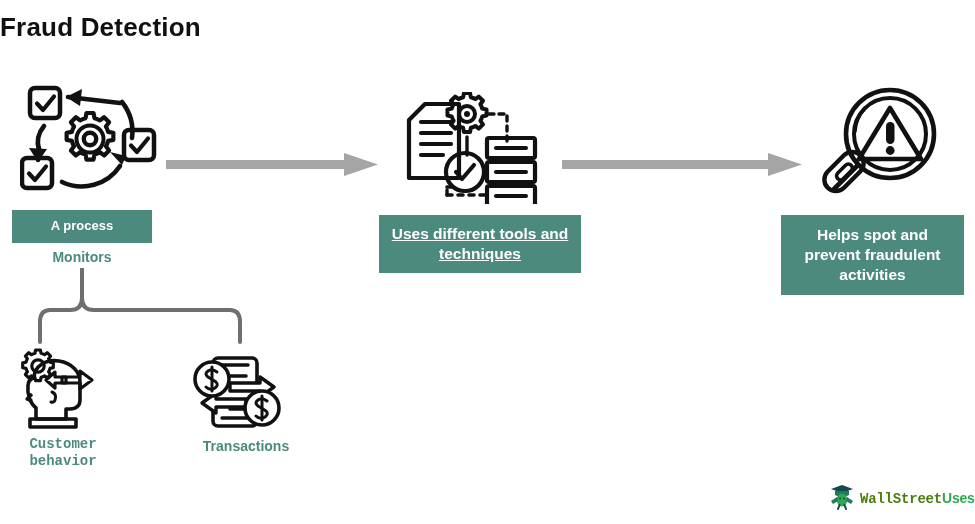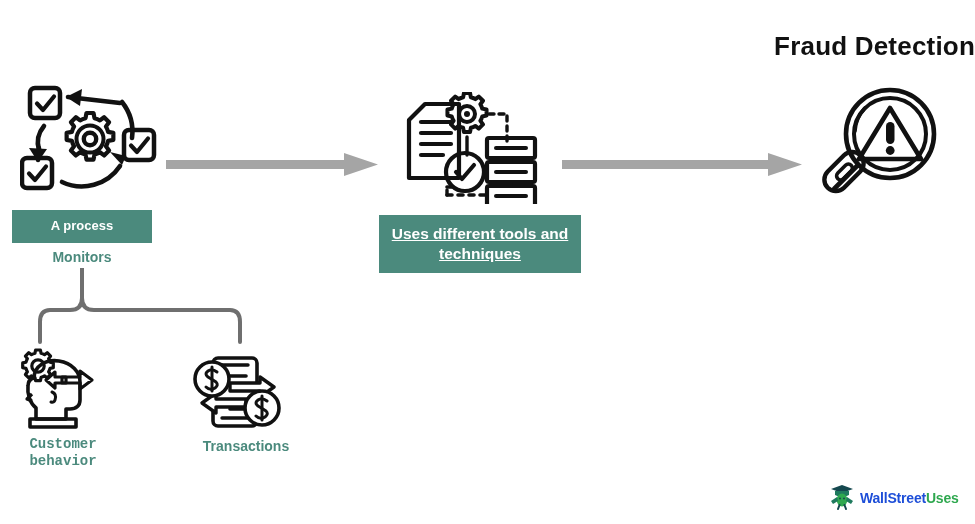--- a/index.html
+++ b/index.html
@@ -19,26 +19,25 @@
     width: 975px;
     height: 524px;
   }
 
   
   .title {
     position: absolute;
     top: 12px;
     left: 0;
     width: 975px;
-    text-align: right;
+    text-align: left;
     font-size: 26px;
     font-weight: bold;
     color: #111111;
     letter-spacing: 0.2px;
-    margin-top: 19px;
   }
 
   
   .teal-box {
     position: absolute;
     background: #4b8a7d;
     color: #ffffff;
     font-weight: bold;
     font-size: 15.5px;
     line-height: 1.28;
@@ -89,21 +88,21 @@
     display: flex;
     align-items: center;
     gap: 5px;
   }
   .logo-text {
     font-size: 14px;
     font-weight: bold;
     letter-spacing: -0.2px;
     white-space: nowrap;
   }
-  .logo-text .ws { color: #1d4ed8; }
+  .logo-text .ws { color: #4d7c0f; font-family: Liberation Mono, monospace; }
   .logo-text .mj { color: #2fa84f; }
 </style>
 </head>
 <body>
 
 <div id="canvas">
 
   <div class="title">Fraud Detection</div>
 
   <div class="icon-wrap ic-process">
@@ -218,20 +217,23 @@
       <path d="M72,22 L103,73 L41,73 Z" fill="none" stroke="#111" stroke-width="4.6" stroke-linejoin="round"></path>
       <rect x="68" y="36" width="8.5" height="22" rx="4.2" fill="#111"></rect>
       <circle cx="72.2" cy="64.5" r="4.4" fill="#111"></circle>
 
       <path d="M40,79 L16,103" stroke="#111" stroke-width="4.6" stroke-linecap="round"></path>
       <rect x="3" y="74" width="46" height="23" rx="11.5" transform="rotate(-45 26 85.5)" fill="none" stroke="#111" stroke-width="4.4"></rect>
       <rect x="17" y="82" width="19" height="8" rx="4" transform="rotate(-45 26.5 86)" fill="none" stroke="#111" stroke-width="3.6"></rect>
     </svg>
   </div>
 
+  <div class="teal-box b3">
+    <span>Helps spot and prevent fraudulent activities</span>
+  </div>
 
   <div class="icon-wrap brace">
     <svg width="220" height="80" viewBox="0 0 220 80" fill="none">
       <path d="M44,0 L44,30
                M44,30 q0,12 -12,12
                L12,42 q-10,0 -10,12 L2,74
                M44,30 q0,12 12,12
                L192,42 q10,0 10,12 L202,74" fill="none" stroke="#6f6f6f" stroke-width="4" stroke-linecap="round" stroke-linejoin="round"></path>
     </svg>
   </div>

